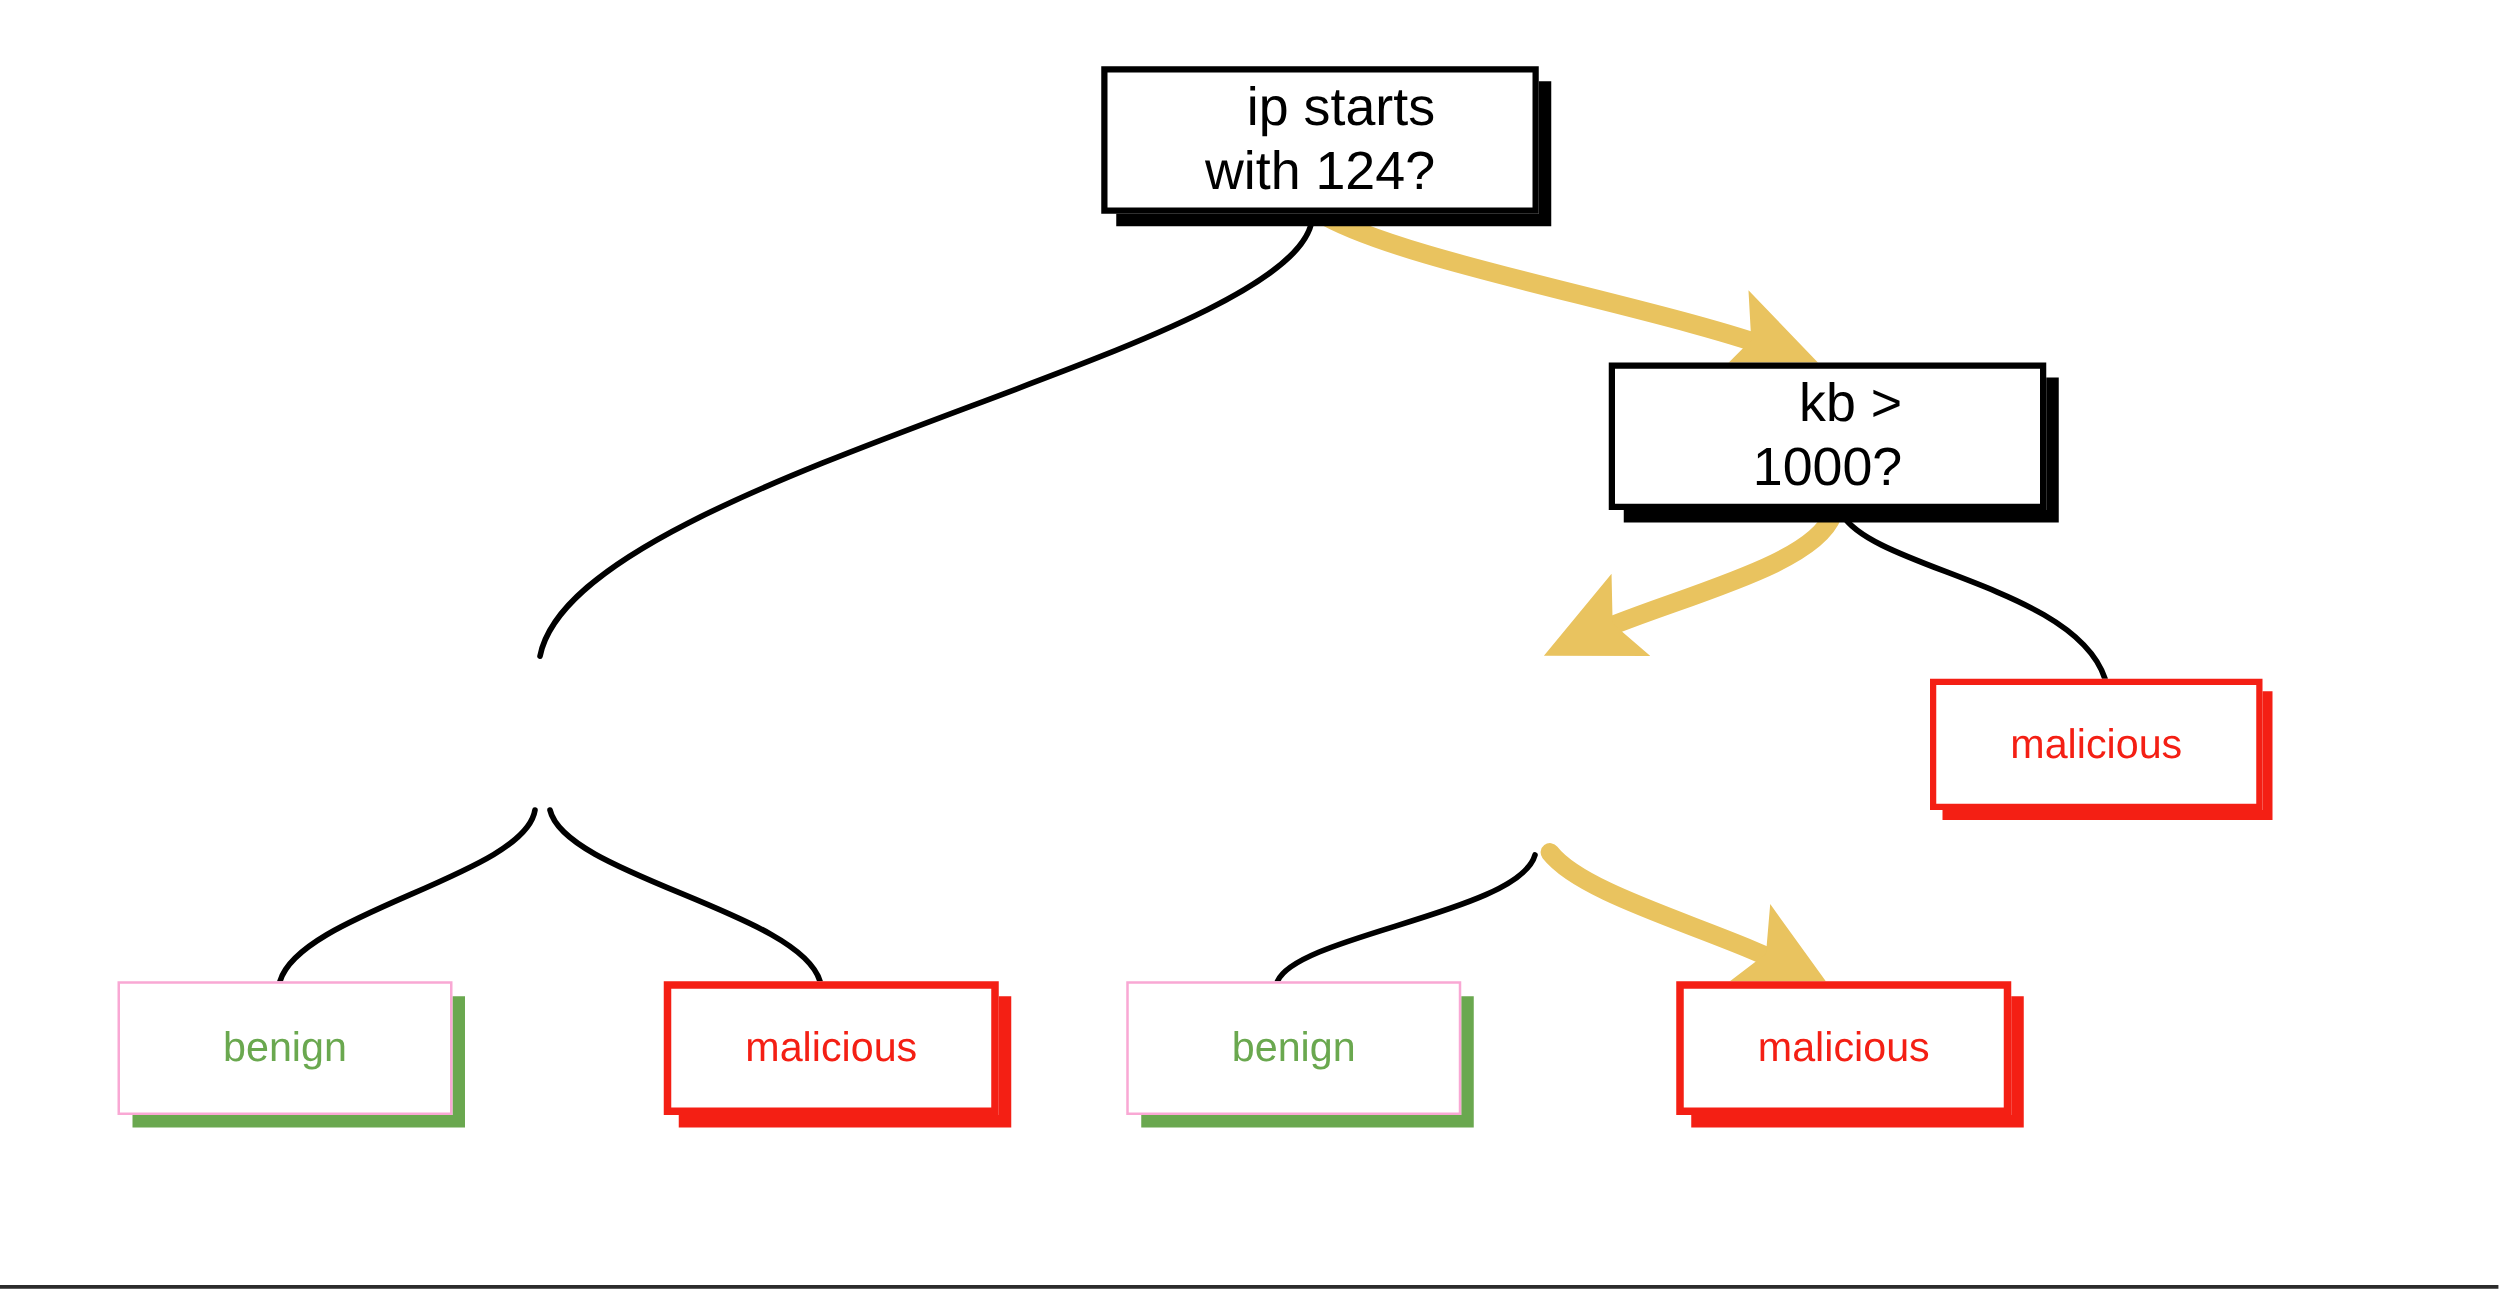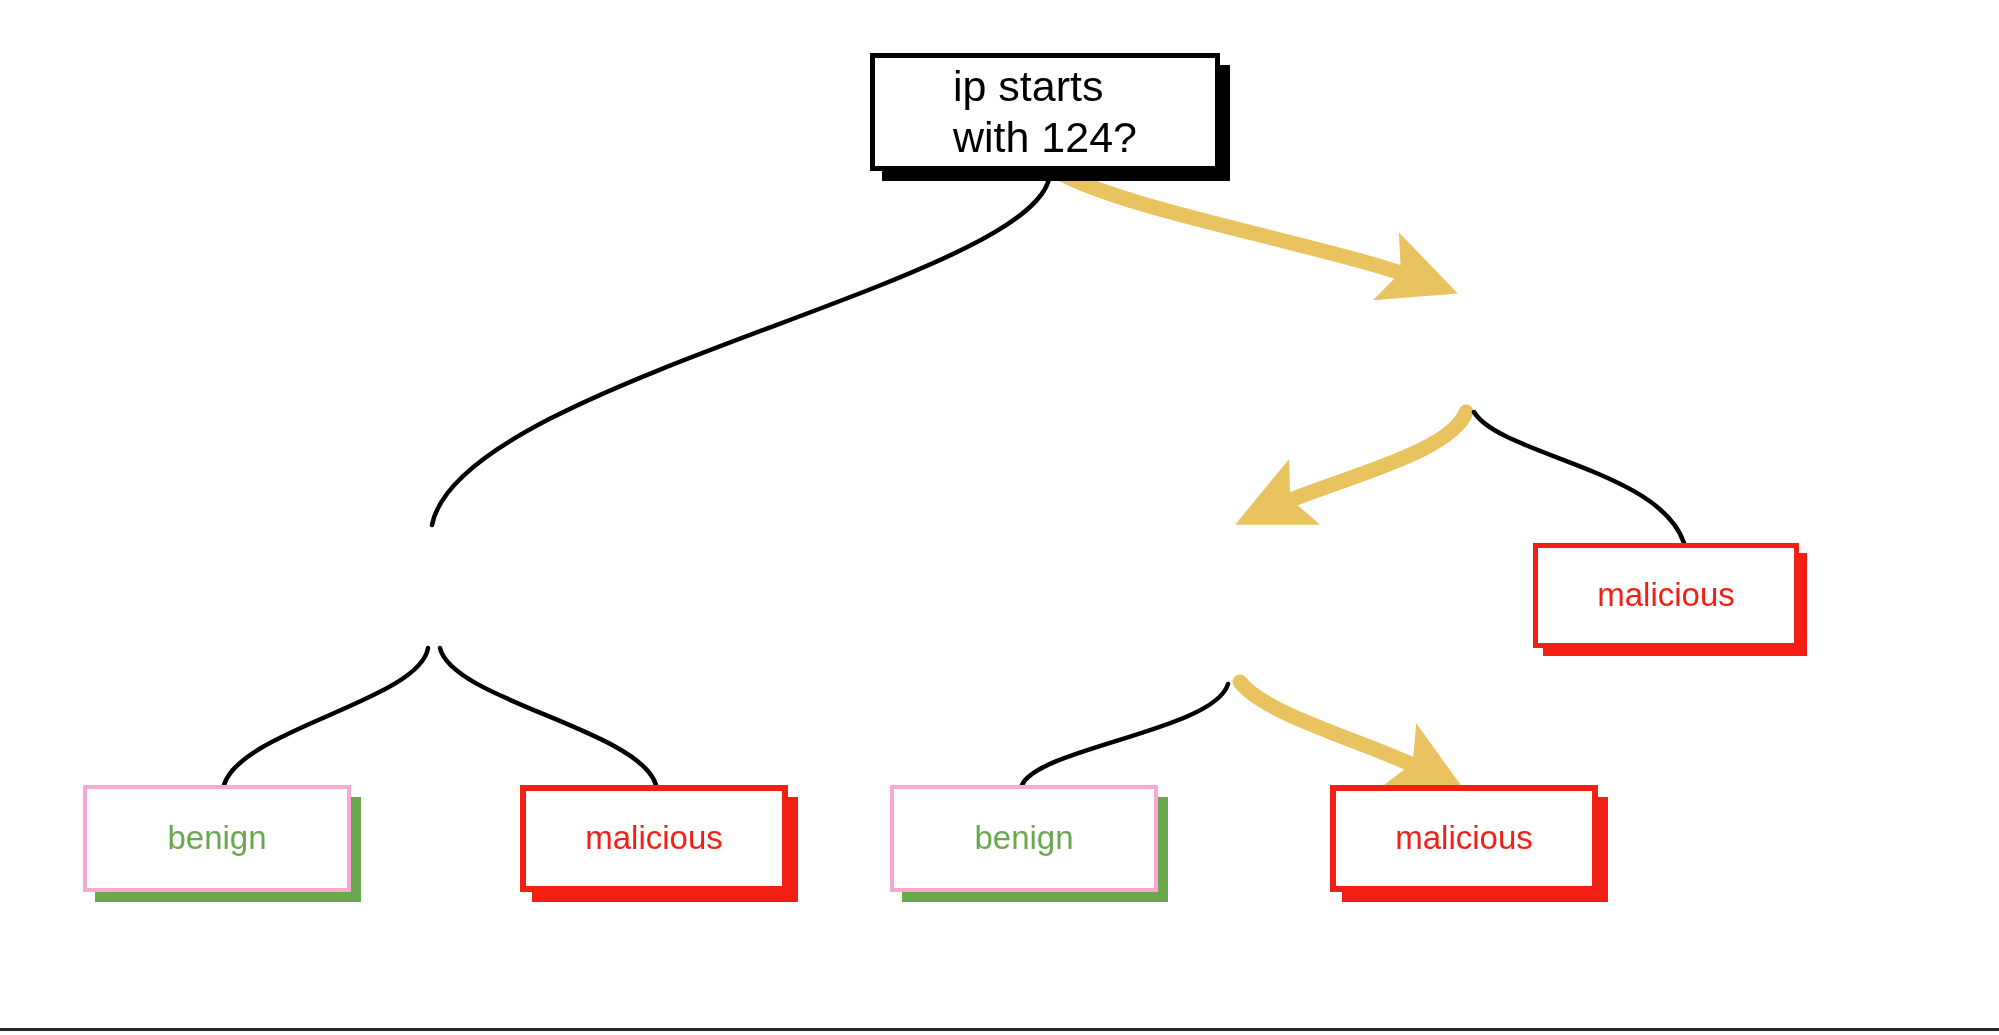--- a/index.html
+++ b/index.html
@@ -26,32 +26,33 @@
     height: 1035px;
     pointer-events: none;
   }
   .node {
     position: absolute;
     box-sizing: border-box;
     background: #ffffff;
     display: flex;
     align-items: center;
     justify-content: center;
-    text-align: left;
+    text-align: right;
     line-height: 1.18;
     white-space: pre-line;
+    margin-left: 11px;
   }
   .node-decision {
     border: 5px solid #000000;
     color: #000000;
     font-size: 43px;
     box-shadow: 11px 11px 0 -1px #000000;
   }
   .node-leaf-benign {
-    border: 4px solid #f9a8d4;
+    border: 2px solid #f9a8d4;
     color: #6aa84f;
     font-size: 33px;
     box-shadow: 11px 11px 0 -1px #6aa84f;
   }
   .node-leaf-malicious {
     border: 6px solid #f41f14;
     color: #f41f14;
     font-size: 33px;
     box-shadow: 11px 11px 0 -1px #f41f14;
   }
@@ -88,20 +89,22 @@
         <path d="M 428 648 C 420 700 240 730 224 785" fill="none" stroke-linecap="round" stroke="#000000" stroke-width="4.5"></path>
         <path d="M 440 648 C 452 700 640 730 656 785" fill="none" stroke-linecap="round" stroke="#000000" stroke-width="4.5"></path>
         <path d="M 1228 684 C 1215 730 1038 748 1022 785" fill="none" stroke-linecap="round" stroke="#000000" stroke-width="4.5"></path>
         <path d="M 1240 682 C 1268 718 1380 745 1440 778" fill="none" stroke-linecap="round" stroke="#e9c35f" stroke-width="15" marker-end="url(#arrow-gold)"></path>
       </g>
   </svg>
 
   <div class="node node-decision" style="left: 870px; top: 53px; width: 350px; height: 118px;">ip starts
 with 124?</div>
 
+  <div class="node node-decision" style="left: 1276px; top: 290px; width: 350px; height: 118px;">kb &gt;
+1000?</div>
 
 
 
   <div class="node node-leaf-malicious-thin" style="left: 1533px; top: 543px; width: 266px; height: 105px;">malicious</div>
 
   <div class="node node-leaf-benign" style="left: 83px; top: 785px; width: 268px; height: 107px;">benign</div>
 
   <div class="node node-leaf-malicious" style="left: 520px; top: 785px; width: 268px; height: 107px;">malicious</div>
 
   <div class="node node-leaf-benign" style="left: 890px; top: 785px; width: 268px; height: 107px;">benign</div>

